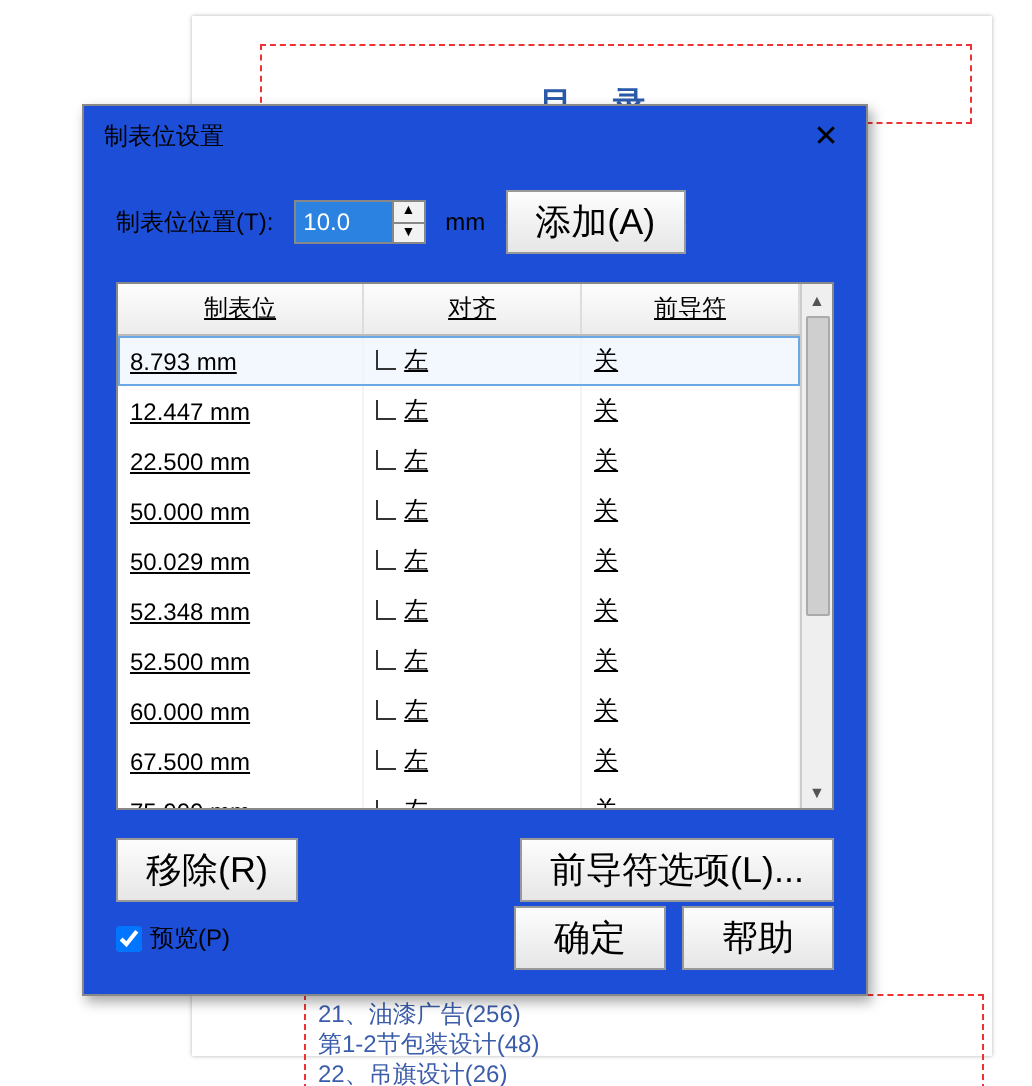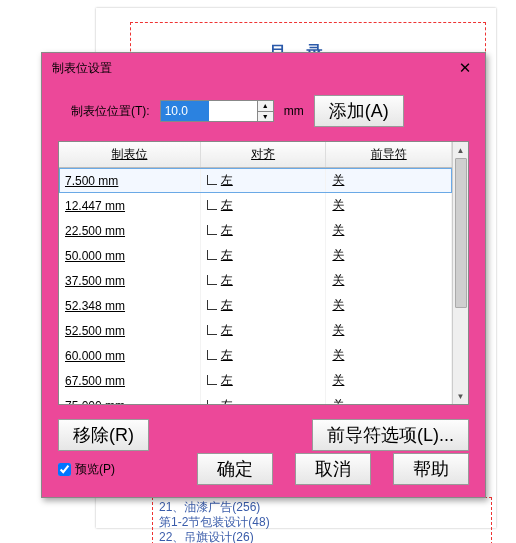--- a/index.html
+++ b/index.html
@@ -41,22 +41,22 @@
     width: 340px;
     border: 1px dashed #e33;
     padding: 2px 6px 4px;
     font-size: 12px;
     color: #3a5caa;
     line-height: 15px;
   }
   .dialog {
     position: absolute;
     left: 41px; top: 52px;
-    width: 445px;
-    background: #ec4899;
+    width: 393px;
+    background: #1d4ed8;
     border: 1px solid #888;
     box-shadow: 2px 3px 6px rgba(0,0,0,.35);
   }
   .titlebar {
     height: 30px;
     display: flex;
     align-items: center;
     justify-content: space-between;
     padding: 0 8px 0 10px;
     font-size: 12px;
@@ -66,30 +66,29 @@
     font-family: Arial, sans-serif;
     width: 24px;
     text-align: center;
     cursor: pointer;
   }
   .content { padding: 8px 16px 12px; }
   .row-top {
     display: flex;
     align-items: center;
     gap: 10px;
-    margin: 4px 13px 14px;
+    margin: 4px 0 14px;
   }
   .label { white-space: nowrap; }
   .spin {
     display: flex;
     align-items: stretch;
     border: 1px solid #888;
     height: 22px;
     background: #fff;
-    gap: 48px;
   }
   .spin input {
     width: 48px;
     border: none;
     outline: none;
     font-size: 12px;
     padding: 0 4px;
     background: #2b82e0;
     color: #fff;
   }
@@ -196,21 +195,21 @@
   .vscroll .arr.bottom { position:absolute; bottom:0; width:100%; }
   .row-buttons {
     display: flex;
     gap: 8px;
     margin: 14px 0 2px;
   }
   .row-buttons .spacer { flex: 1; }
   .row-bottom {
     display: flex;
     align-items: center;
-    gap: 22px;
+    gap: 8px;
   }
   .row-bottom .spacer { flex: 1; }
   .chk {
     display: flex;
     align-items: center;
     gap: 4px;
   }
   .chk input { margin:0; width:13px; height:13px; }
   .col-pos { width: 36%; }
   .col-align { width: 32%; }
@@ -258,41 +257,41 @@
             </colgroup>
           <thead>
             <tr>
               <th>制表位</th>
               <th>对齐</th>
               <th>前导符</th>
             </tr>
           </thead>
           <tbody>
               <tr>
-                <td>7.500 mm</td>
+                <td>8.793 mm</td>
                 <td><span class="align-icon"></span>左</td>
                 <td>关</td>
               </tr>
               <tr>
                 <td>12.447 mm</td>
                 <td><span class="align-icon"></span>左</td>
                 <td>关</td>
               </tr>
               <tr>
                 <td>22.500 mm</td>
                 <td><span class="align-icon"></span>左</td>
                 <td>关</td>
               </tr>
               <tr>
                 <td>50.000 mm</td>
                 <td><span class="align-icon"></span>左</td>
                 <td>关</td>
               </tr>
               <tr>
-                <td>37.500 mm</td>
+                <td>50.029 mm</td>
                 <td><span class="align-icon"></span>左</td>
                 <td>关</td>
               </tr>
               <tr>
                 <td>52.348 mm</td>
                 <td><span class="align-icon"></span>左</td>
                 <td>关</td>
               </tr>
               <tr>
                 <td>52.500 mm</td>
@@ -330,18 +329,17 @@
       <button class="btn">前导符选项(L)...</button>
     </div>
 
     <div class="row-bottom">
       <label class="chk">
         <input type="checkbox" checked="" style="">
         <span>预览(P)</span>
       </label>
       <div class="spacer"></div>
       <button class="btn">确定</button>
-      <button class="btn">取消</button>
       <button class="btn">帮助</button>
     </div>
 
   </div>
 </div>
 
 </body></html>

